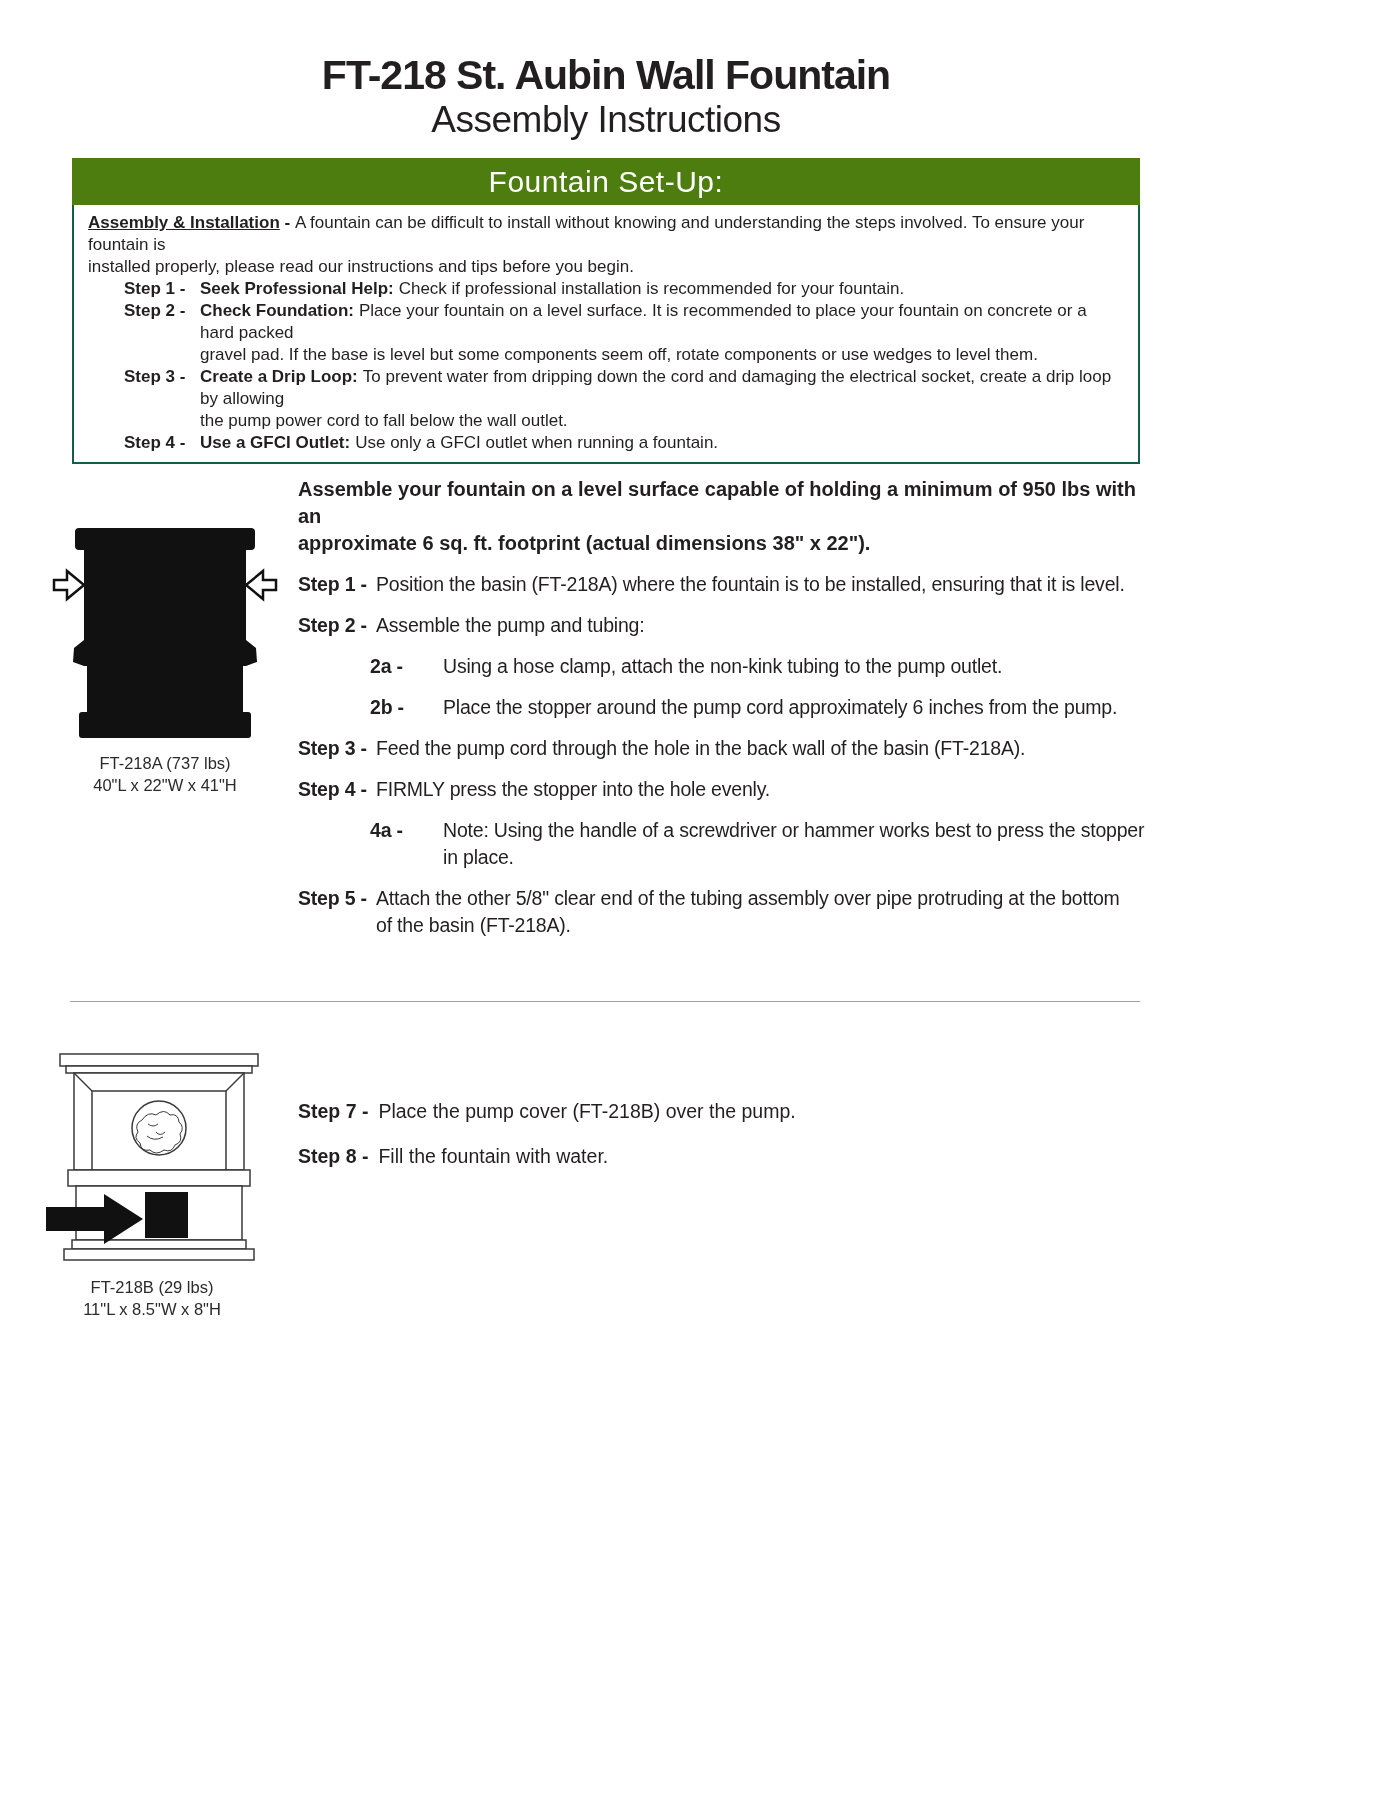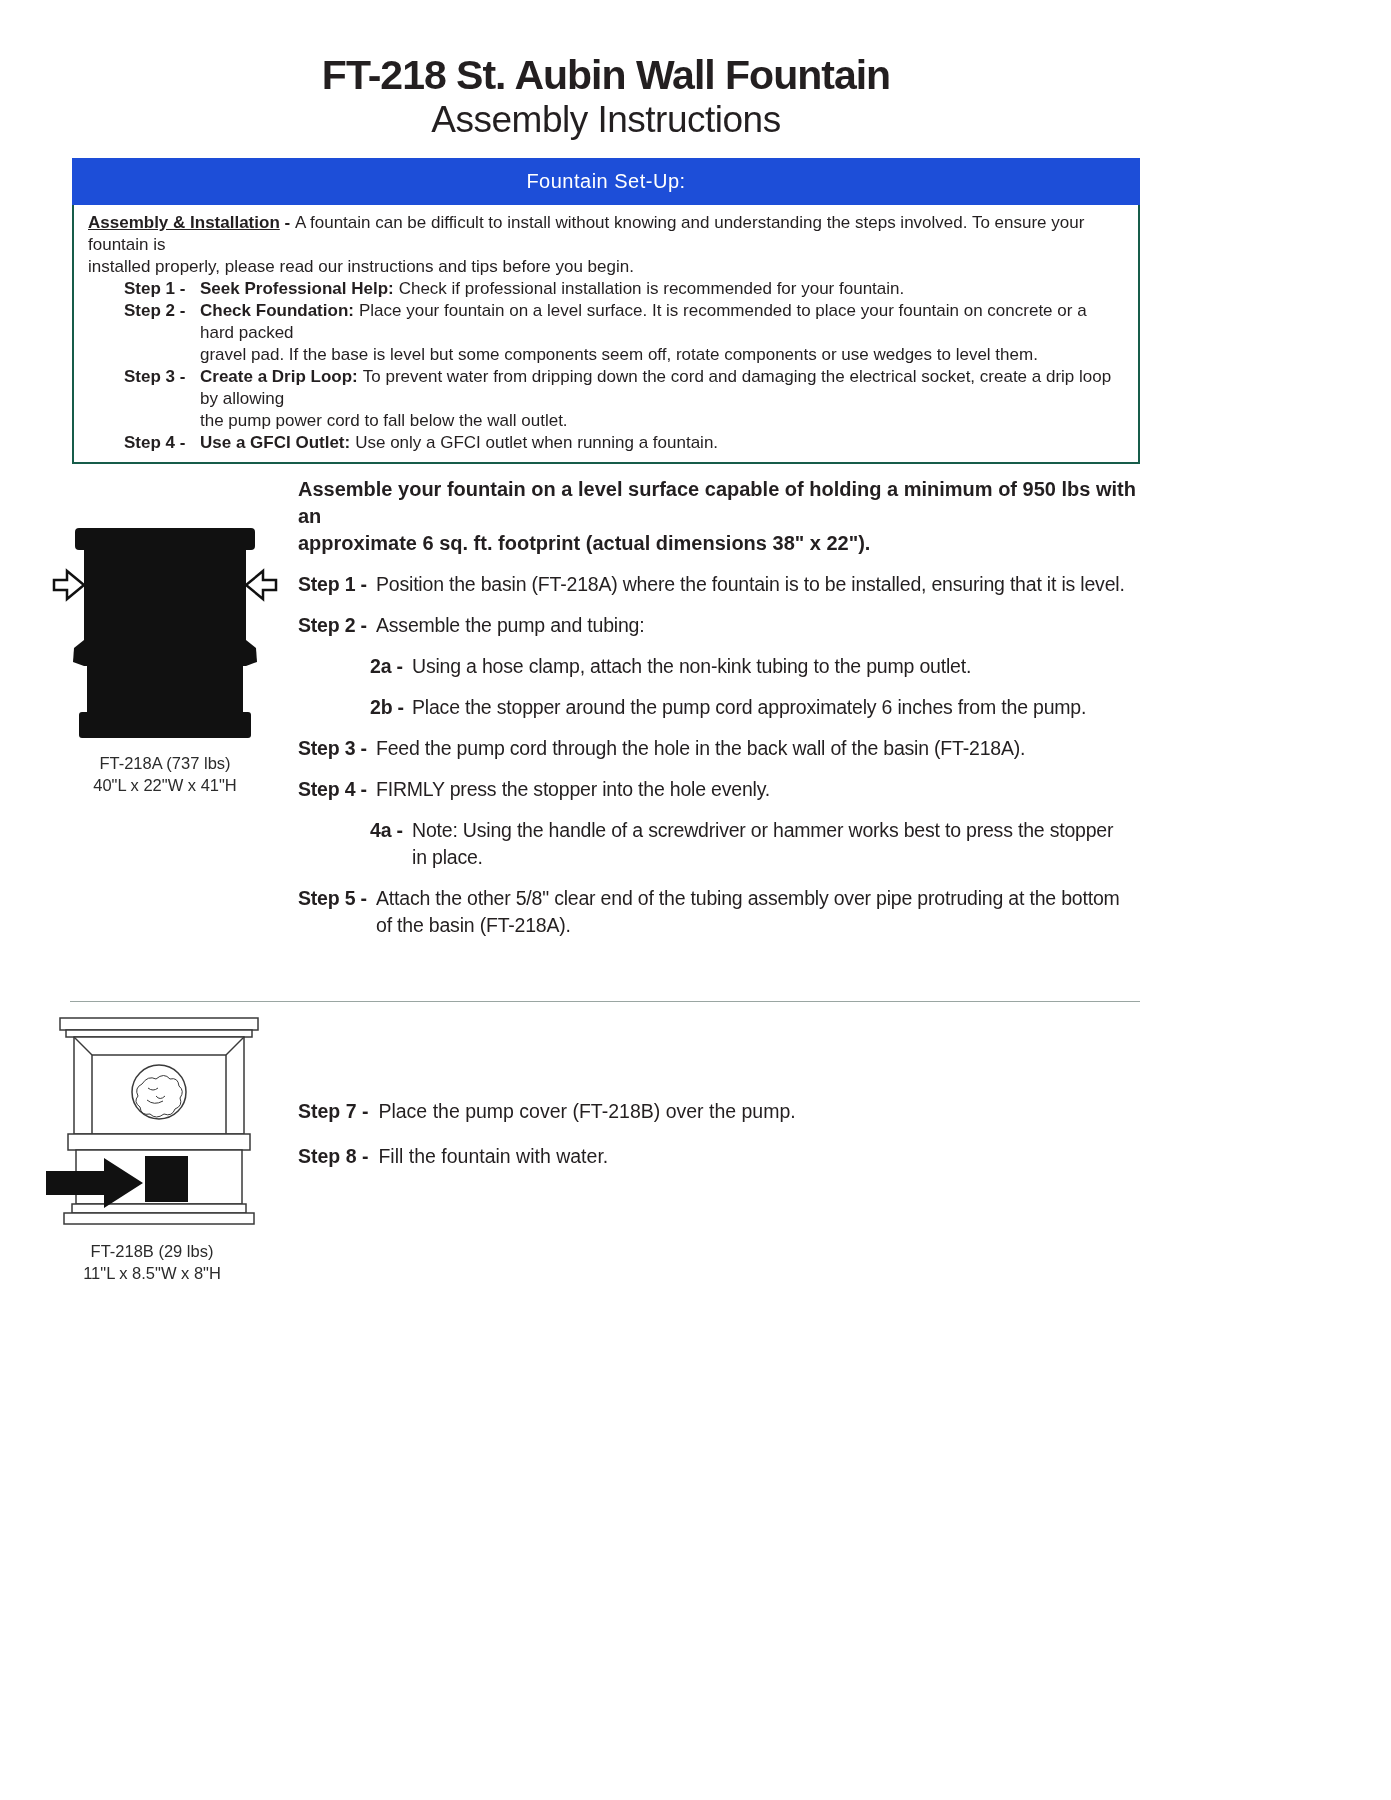--- a/index.html
+++ b/index.html
@@ -24,51 +24,51 @@
   .doc-subtitle { font-size:37px; font-weight:400; line-height:44px; letter-spacing:-0.5px; }
   .doc-note {
     margin-top:16px; font-size:20px; font-weight:bold;
   }
   .doc-note span { text-decoration:underline; text-underline-offset:3px; text-decoration-thickness:2px; }
 
   
   .setup { width:1068px; margin:16px 0 0 72px; }
   .setup-bar {
     height:47px; line-height:47px; text-align:center;
-    background:#1d4ed8; color:#ffffff; font-size:20px; font-weight:400;
+    background:#4d7c0f; color:#ffffff; font-size:30px; font-weight:400;
     letter-spacing:0.5px;
   }
   .setup-body {
     border:2px solid #175c4a; border-top:none;
     padding:7px 14px 8px 14px;
     font-size:17px; line-height:22px;
   }
   .setup-intro .intro-label { font-weight:bold; text-decoration:underline; }
   .setup-intro .intro-dash { font-weight:bold; }
   .bstep { display:flex; margin-left:36px; }
   .bstep-label { flex:0 0 76px; font-weight:bold; }
   .bstep-body { flex:1; }
   .bstep-body b { margin-right:5px; }
 
   
   .assembly { width:848px; margin:12px 0 0 298px; }
   .lead { font-size:20px; font-weight:bold; line-height:27px; }
   .step { display:flex; margin-top:14px; font-size:19.5px; line-height:27px; letter-spacing:-0.2px; }
   .step-label { flex:0 0 78px; font-weight:bold; }
   .step-text { flex:1; }
-  .step.sub { margin-left:72px; }
+  .step.sub { margin-left:72px;gap:31px; }
   .step.sub .step-label { flex:0 0 42px; }
 
   
   .divider { position:absolute; left:70px; top:1001px; width:1070px; height:1px; background:#9aa6a2; }
 
   
   figure { text-align:center; }
   .fig-basin { position:absolute; left:50px; top:528px; width:230px; }
-  .fig-cover { position:absolute; left:44px; top:1016px; width:216px; }
+  .fig-cover { position:absolute; left:44px; top:1052px; width:216px; }
   figcaption { margin-top:8px; font-size:16.5px; line-height:22px; color:#2b2b2b; }
   figcaption div { white-space:nowrap; }
 
   
   .final-steps { position:absolute; left:298px; top:1098px; width:840px; font-size:19.5px; line-height:27px; }
   .fstep { margin-top:0; }
   .fstep + .fstep { margin-top:18px; }
   .fstep b { margin-right:10px; }
 </style>
 </head>

